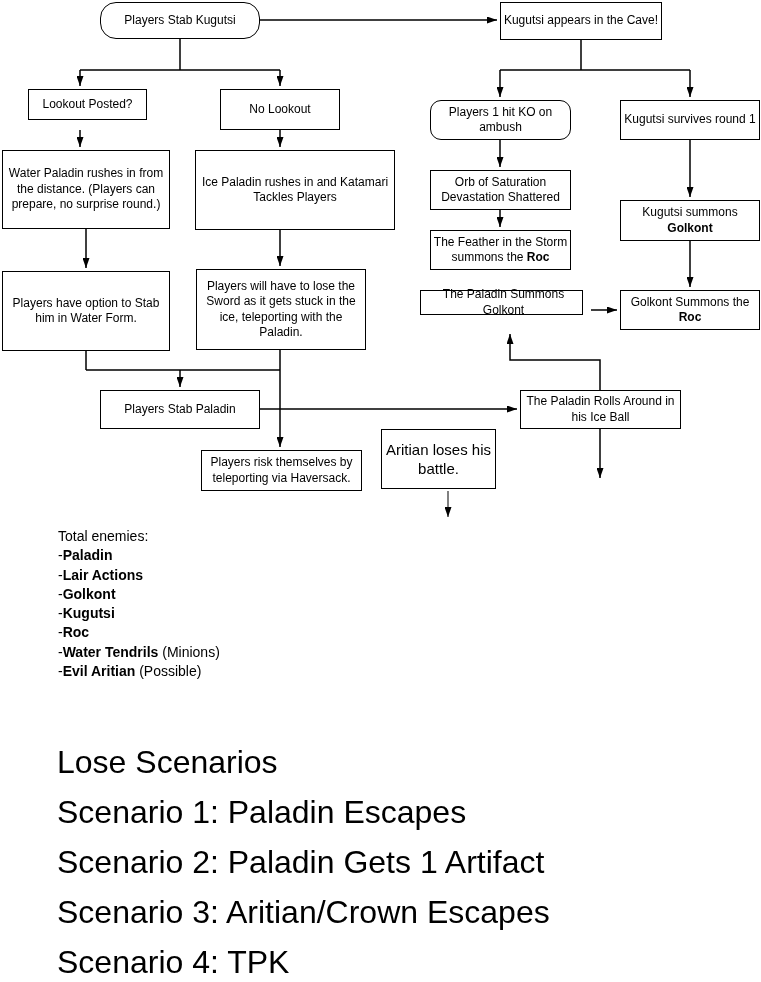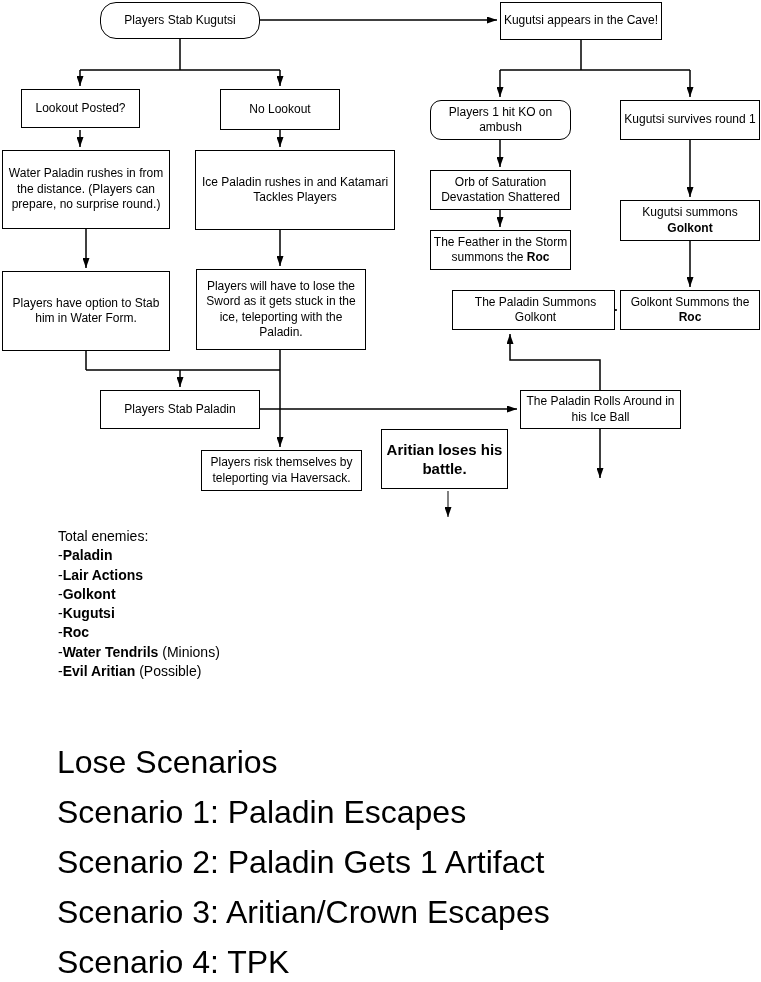--- a/index.html
+++ b/index.html
@@ -53,21 +53,21 @@
     </g>
     <path stroke="#808080" stroke-width="2" fill="none" marker-end="url(#arrow)" d="M448 491 V517"></path>
   </svg>
 
   <div class="node" style="left:100px; top:2px;  width:160px; height:37px;border-radius:16px;">
     <span>Players Stab Kugutsi</span>
   </div>
   <div class="node" style="left:500px; top:2px;  width:162px; height:38px; padding:1px 0;">
     <span>Kugutsi appears in the Cave!</span>
   </div>
-  <div class="node" style="left:21px;  top:89px; width:119px; height:39px;">
+  <div class="node" style="left:28px;  top:89px; width:119px; height:31px;">
     <span>Lookout Posted?</span>
   </div>
   <div class="node" style="left:220px; top:89px; width:120px; height:41px;">
     <span>No Lookout</span>
   </div>
   <div class="node" style="left:430px; top:100px; width:141px; height:40px;border-radius:11px;">
     <span>Players 1 hit KO on ambush</span>
   </div>
   <div class="node" style="left:620px; top:100px; width:140px; height:40px; padding:1px 0;">
     <span>Kugutsi survives round 1</span>
@@ -86,36 +86,36 @@
   </div>
   <div class="node" style="left:430px; top:230px; width:141px; height:40px; padding:1px 0;">
     <span><span>The Feather in the Storm</span><br><span>summons the </span><b>Roc</b></span>
   </div>
   <div class="node" style="left:2px;   top:271px; width:168px; height:80px;">
     <span>Players have option to Stab him in Water Form.</span>
   </div>
   <div class="node" style="left:196px; top:269px; width:170px; height:81px;">
     <span>Players will have to lose the Sword as it gets stuck in the ice, teleporting with the Paladin.</span>
   </div>
-  <div class="node" style="left:452px; top:290px; width:163px; height:40px;padding-left:6px;">
+  <div class="node" style="left:420px; top:290px; width:163px; height:25px;padding-left:6px;">
     <span>The Paladin Summons Golkont</span>
   </div>
   <div class="node" style="left:620px; top:290px; width:140px; height:40px;">
     <span><span>Golkont Summons the</span><br><b>Roc</b></span>
   </div>
   <div class="node" style="left:100px; top:390px; width:160px; height:39px;">
     <span>Players Stab Paladin</span>
   </div>
   <div class="node" style="left:520px; top:390px; width:161px; height:39px;">
     <span>The Paladin Rolls Around in his Ice Ball</span>
   </div>
   <div class="node" style="left:201px; top:450px; width:161px; height:41px;">
     <span>Players risk themselves by teleporting via Haversack.</span>
   </div>
-  <div class="node big" style="left:381px; top:429px; width:127px; height:60px;font-weight:bold;">
+  <div class="node big" style="left:381px; top:429px; width:115px; height:60px;">
     <span>Aritian loses his battle.</span>
   </div>
 
   <div class="enemies">
     <div>Total enemies:</div>
     <div><span>-</span><b>Paladin</b><span></span></div>
     <div><span>-</span><b>Lair Actions</b><span></span></div>
     <div><span>-</span><b>Golkont</b><span></span></div>
     <div><span>-</span><b>Kugutsi</b><span></span></div>
     <div><span>-</span><b>Roc</b><span></span></div>

